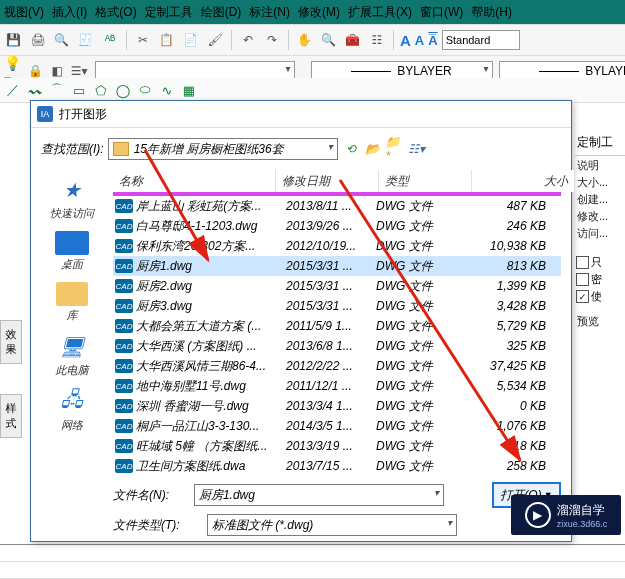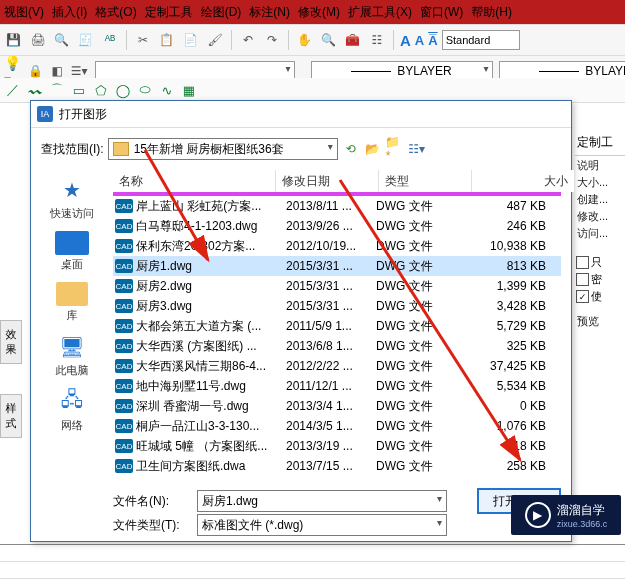--- a/index.html
+++ b/index.html
@@ -1,57 +1,57 @@
 <!DOCTYPE html>
 <html><head>
 <meta charset="utf-8">
 <style>
 html,body{margin:0;padding:0;font-family:"Microsoft YaHei","SimSun",Arial,sans-serif;font-size:12px;background:#fff;color:#000;}
 body{width:625px;height:579px;overflow:hidden;position:relative;}
-.menubar{height:20px;display:flex;align-items:center;padding:2px 4px;background:#b91c1c;border-bottom:1px solid #ddd;}
+.menubar{height:20px;display:flex;align-items:center;padding:2px 4px;background:#0f766e;border-bottom:1px solid #ddd;}
 .menubar span{margin-right:8px;cursor:default;}
 .toolbar{height:26px;display:flex;align-items:center;padding:2px 4px;gap:4px;border-bottom:1px solid #ddd;background:#f6f6f6;flex-wrap:nowrap;overflow:hidden;}
 .tb-icon{width:18px;height:18px;border:1px solid transparent;display:flex;align-items:center;justify-content:center;font-size:12px;color:#555;}
 .sep{width:1px;height:20px;background:#ccc;margin:0 2px;}
 .styledrop{border:1px solid #999;height:18px;min-width:70px;font-size:11px;padding:0 3px;display:flex;align-items:center;background:#fff;}
 .row2{height:26px;display:flex;align-items:center;padding:2px 4px;gap:6px;border-bottom:1px solid #ddd;background:#f6f6f6;}
 .lightbulb{color:#d9a400;font-size:14px;}
 .layerdrop{flex:0 0 180px;height:18px;border:1px solid #999;display:flex;align-items:center;padding:0 14px 0 4px;background:#fff;position:relative;}
 .layerdrop:after{content:"▾";position:absolute;right:3px;top:1px;font-size:10px;color:#555;}
 .linedrop{flex:0 0 180px;height:18px;border:1px solid #999;display:flex;align-items:center;justify-content:center;background:#fff;position:relative;}
 .linedrop:after{content:"▾";position:absolute;right:3px;top:1px;font-size:10px;color:#555;}
 .shapebar{position:absolute;left:0;top:78px;width:625px;height:24px;background:#fafafa;border-bottom:1px solid #ddd;display:flex;align-items:center;gap:4px;padding-left:4px;}
 .shapebar .sh{width:18px;height:18px;display:flex;align-items:center;justify-content:center;font-size:13px;color:#0a7a2f;}
 .cmdline{position:absolute;left:0;bottom:0;right:0;height:34px;border-top:1px solid #888;background:#fff;}
 .cmdline .line{height:16px;border-bottom:1px solid #ddd;}
 
 .dialog{position:absolute;left:30px;top:100px;width:540px;height:440px;background:#fff;border:1px solid #3a6ea5;box-shadow:2px 2px 6px rgba(0,0,0,0.25);}
 .dlg-title{height:26px;background:#fff;display:flex;align-items:center;padding:0 6px;border-bottom:1px solid #ddd;}
 .dlg-title .ico{width:16px;height:16px;background:#2a6fbf;margin-right:6px;display:flex;align-items:center;justify-content:center;color:#fff;font-size:9px;border-radius:2px;}
-.dlg-body{position:relative;height:calc(100% - 26px);}
+.dlg-body{position:relative;height:calc(100% - 26px);font-style:italic;}
 .lookin{position:absolute;left:10px;top:10px;display:flex;align-items:center;gap:4px;}
 .lookin .combo{width:220px;height:20px;border:1px solid #7a7a7a;display:flex;align-items:center;padding:0 4px;background:#fff;position:relative;}
 .lookin .combo .fico{width:14px;height:12px;background:#f3c769;border:1px solid #c79a2d;margin-right:5px;}
 .lookin .combo:after{content:"▾";position:absolute;right:4px;top:2px;font-size:10px;color:#555;}
 .lookin .navico{width:18px;height:18px;display:flex;align-items:center;justify-content:center;}
 .places{position:absolute;left:6px;top:42px;width:70px;bottom:60px;display:flex;flex-direction:column;align-items:center;gap:10px;padding-top:6px;}
 .place{display:flex;flex-direction:column;align-items:center;gap:2px;font-size:11px;color:#333;cursor:default;}
 .place .picon{width:34px;height:28px;border-radius:3px;display:flex;align-items:center;justify-content:center;font-size:20px;}
 .filelist{position:absolute;left:82px;top:42px;right:10px;height:300px;border:0;}
 .fl-head{display:flex;height:22px;border-bottom:4px solid #d946ef;}
 .fl-head div{border-right:1px solid #e0e0e0;padding:3px 6px;color:#333;background:#fff;}
 .col-name{flex:0 0 150px;} .col-date{flex:0 0 90px;} .col-type{flex:0 0 80px;} .col-size{flex:0 0 90px;text-align:right;}
 .fl-rows{height:278px;overflow:hidden;}
 .fl-row{display:flex;height:20px;align-items:center;}
 .fl-row.sel{background:#cde6ff;}
 .fl-row .cadico{width:18px;height:14px;background:#0369a1;color:#fff;font-size:8px;display:flex;align-items:center;justify-content:center;margin:0 3px 0 2px;border-radius:2px;}
 .fl-row .c-name{flex:0 0 150px;white-space:nowrap;overflow:hidden;text-overflow:ellipsis;}
 .fl-row .c-date{flex:0 0 90px;} .fl-row .c-type{flex:0 0 80px;} .fl-row .c-size{flex:0 0 90px;text-align:right;padding-right:8px;}
 .dlg-bottom{position:absolute;left:82px;right:10px;bottom:6px;}
-.fld{display:flex;align-items:center;gap:14px;}
+.fld{display:flex;align-items:center;gap:24px;margin-top:6px;}
 .fld label{width:70px;}
 .fld .combo2{flex:0 0 240px;height:20px;border:1px solid #7a7a7a;padding:0 4px;display:flex;align-items:center;background:#fff;position:relative;}
 .fld .combo2:after{content:"▾";position:absolute;right:4px;top:2px;font-size:10px;color:#555;}
 .openbtn{width:80px;height:22px;border:2px solid #1e74d0;background:#eaf3fd;display:flex;align-items:center;justify-content:center;cursor:pointer;}
 
 .right-peek{position:absolute;right:0;top:130px;width:50px;height:300px;background:#fff;font-size:11px;}
 .right-peek .hd{font-size:12px;margin:4px 2px;}
 .right-peek .itm{margin:2px 2px;color:#222;}
 .right-peek .chk{display:flex;align-items:center;gap:2px;margin:2px 1px;}
 .right-peek .chk .box{width:11px;height:11px;border:1px solid #555;display:flex;align-items:center;justify-content:center;font-size:9px;}

